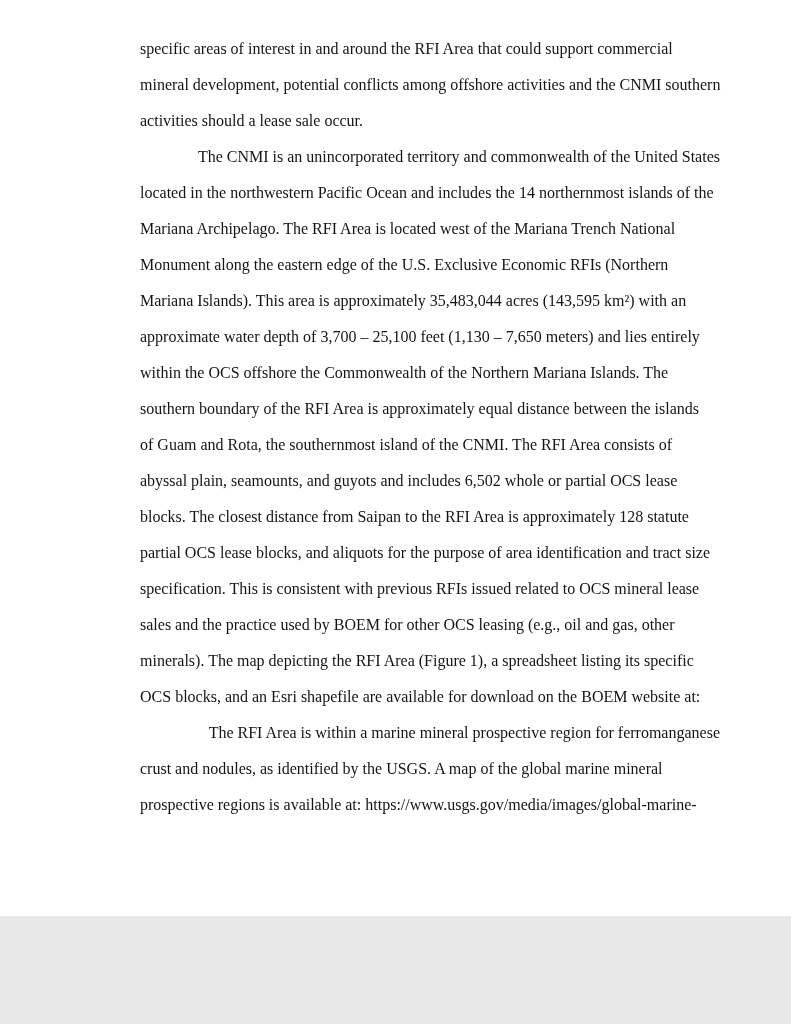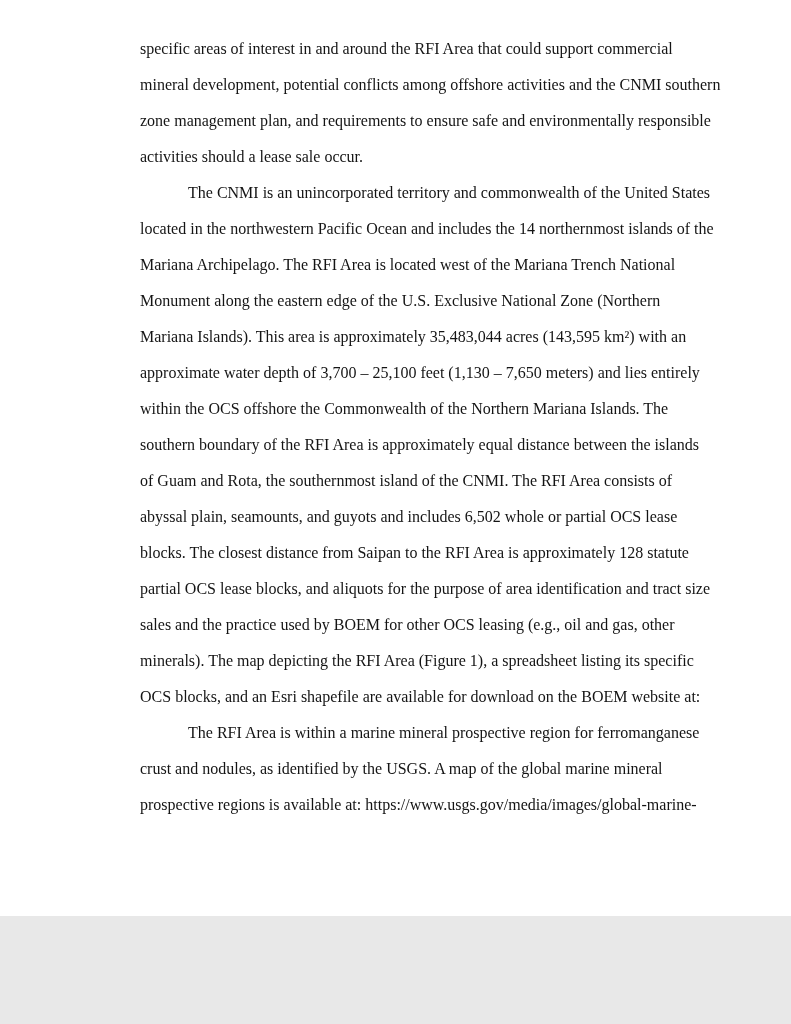--- a/index.html
+++ b/index.html
@@ -24,20 +24,21 @@
     left: 140px;
     width: 580px;
   }
   .line {
     height: 36px;
     line-height: 36px;
     white-space: nowrap;
   }
   .line.indent {
     padding-left: 48px;
+    text-align: right;
   }
   .heading-line {
     height: 36px;
     line-height: 36px;
     white-space: nowrap;
   }
   .heading-number {
     display: inline-block;
     margin-left: 23px;
     width: 25px;
@@ -50,38 +51,38 @@
 </style>
 </head>
 <body>
 
 <div class="page">
   <div class="content">
 
     <div class="para">
       <div class="line">specific areas of interest in and around the RFI Area that could support commercial</div>
       <div class="line">mineral development, potential conflicts among offshore activities and the CNMI southern</div>
-      <div class="line">zone management plan, and requirements to ensure safe and environmentally responsible</div>
       <div class="line">activities should a lease sale occur.</div>
     </div>
 
 
     <div class="para">
       <div class="line indent">The CNMI is an unincorporated territory and commonwealth of the United States</div>
       <div class="line">located in the northwestern Pacific Ocean and includes the 14 northernmost islands of the</div>
       <div class="line">Mariana Archipelago. The RFI Area is located west of the Mariana Trench National</div>
-      <div class="line">Monument along the eastern edge of the U.S. Exclusive National Zone (Northern</div>
+      <div class="line">Monument along the eastern edge of the U.S. Exclusive Economic RFIs (Northern</div>
       <div class="line">Mariana Islands). This area is approximately 35,483,044 acres (143,595 km²) with an</div>
       <div class="line">approximate water depth of 3,700 – 25,100 feet (1,130 – 7,650 meters) and lies entirely</div>
       <div class="line">within the OCS offshore the Commonwealth of the Northern Mariana Islands. The</div>
       <div class="line">southern boundary of the RFI Area is approximately equal distance between the islands</div>
       <div class="line">of Guam and Rota, the southernmost island of the CNMI. The RFI Area consists of</div>
       <div class="line">abyssal plain, seamounts, and guyots and includes 6,502 whole or partial OCS lease</div>
       <div class="line">blocks. The closest distance from Saipan to the RFI Area is approximately 128 statute</div>
       <div class="line">partial OCS lease blocks, and aliquots for the purpose of area identification and tract size</div>
+      <div class="line">specification. This is consistent with previous RFIs issued related to OCS mineral lease</div>
       <div class="line">sales and the practice used by BOEM for other OCS leasing (e.g., oil and gas, other</div>
       <div class="line">minerals). The map depicting the RFI Area (Figure 1), a spreadsheet listing its specific</div>
       <div class="line">OCS blocks, and an Esri shapefile are available for download on the BOEM website at:</div>
     </div>
 
     <div class="para">
       <div class="line indent">The RFI Area is within a marine mineral prospective region for ferromanganese</div>
       <div class="line">crust and nodules, as identified by the USGS. A map of the global marine mineral</div>
       <div class="line">prospective regions is available at: https://www.usgs.gov/media/images/global-marine-</div>
     </div>

